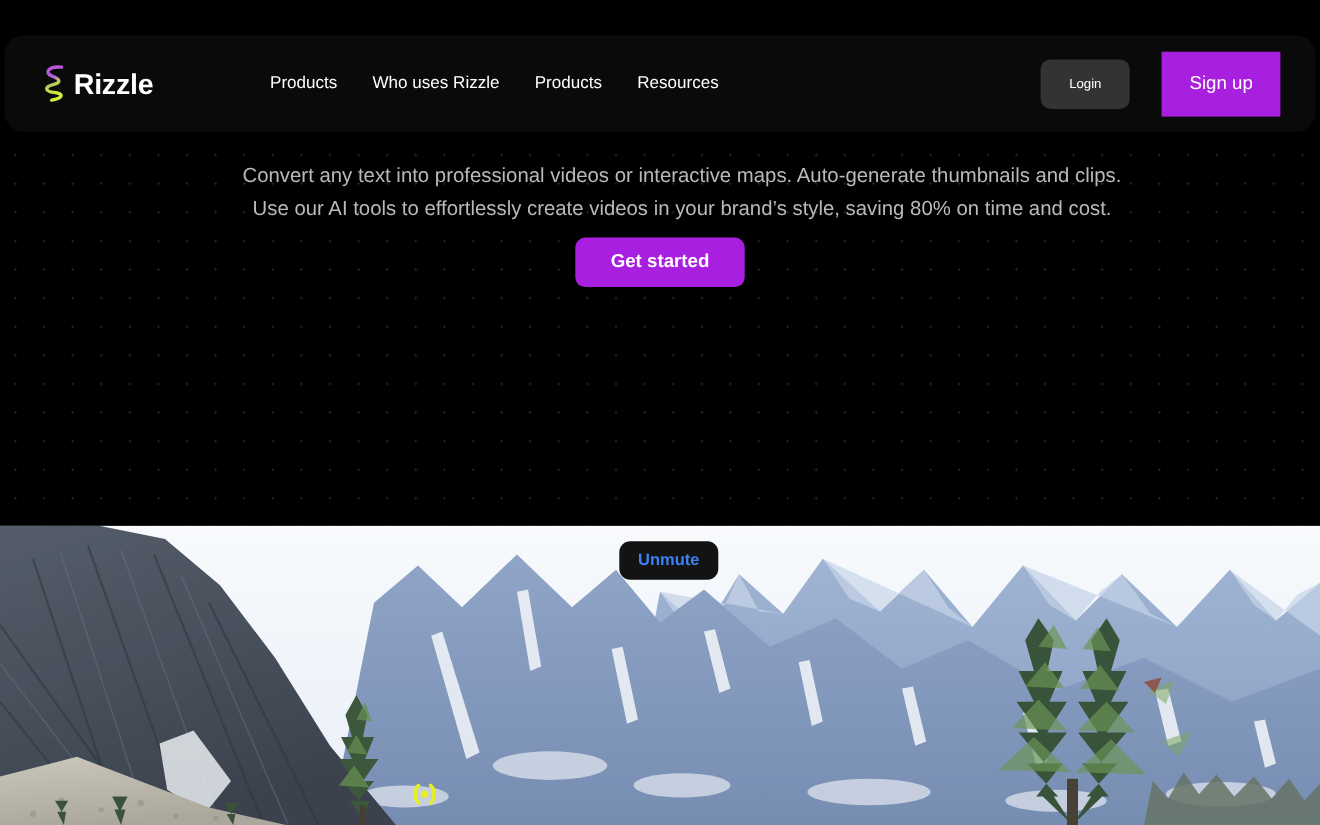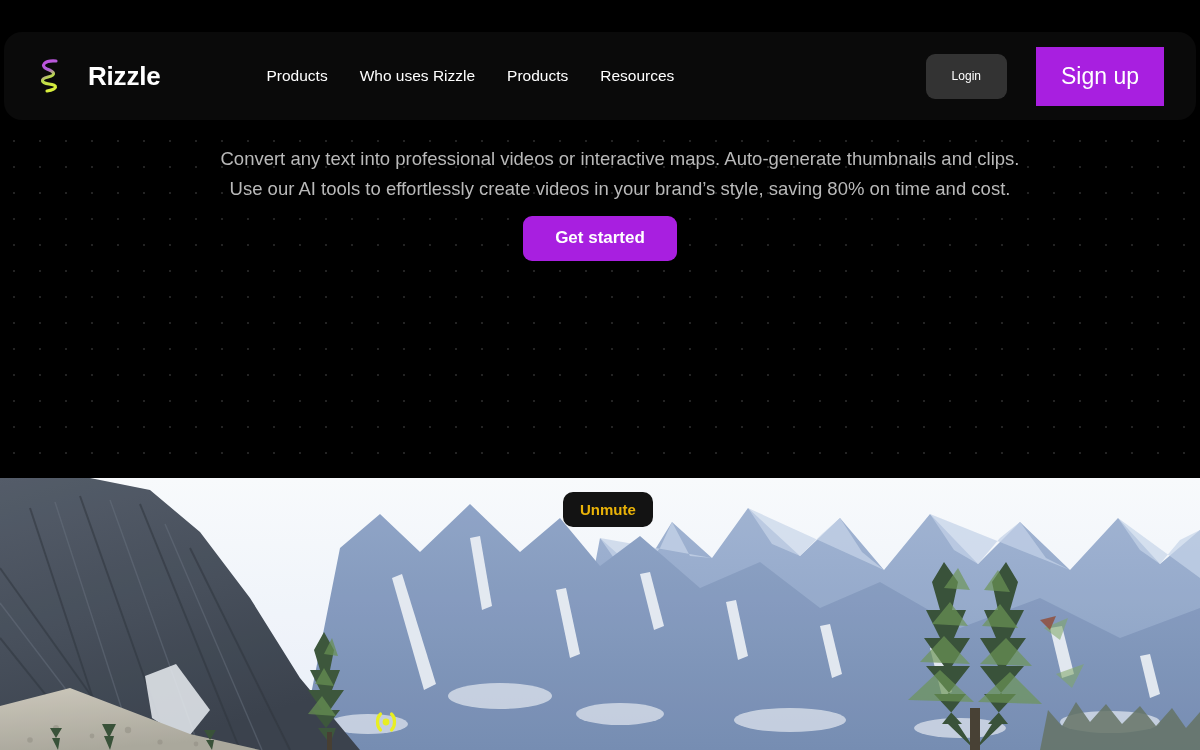--- a/index.html
+++ b/index.html
@@ -37,21 +37,21 @@
     background:#0a0a0a;
     border-radius:18px;
     display:flex;
     align-items:center;
     padding:0 32px 0 30px;
   }
 
   .brand {
     display:flex;
     align-items:center;
-    gap:24px;
+    gap:3px;
     flex:0 0 auto;
   }
   .brand-mark {
     width:30px; height:40px;
     display:block;
   }
   .brand-name {
     color:#fff;
     font-size:26px;
     font-weight:bold;
@@ -85,21 +85,21 @@
     border:none;
     border-radius:9px;
     padding:0 26px;
     height:45px;
     cursor:pointer;
     font-family:inherit;
   }
   .btn-signup {
     background:#a81fe0;
     color:#ffffff;
-    font-size:23px;
+    font-size:17px;
     border:none;
     border-radius:0;
     padding:0 25px;
     height:59px;
     cursor:pointer;
     font-family:inherit;
   }
 
   
   .hero {
@@ -146,21 +146,21 @@
     width:1200px; height:272px;
     overflow:hidden;
     background:#8fa4c4;
   }
   .video svg { display:block; width:1200px; height:272px; }
 
   .unmute {
     position:absolute;
     left:563px; top:492px;
     background:#131313;
-    color:#eab308;
+    color:#3b82f6;
     font-size:15px;
     font-weight:bold;
     border:none;
     border-radius:10px;
     padding:0 17px;
     height:35px;
     cursor:pointer;
     font-family:inherit;
     z-index:5;
   }

